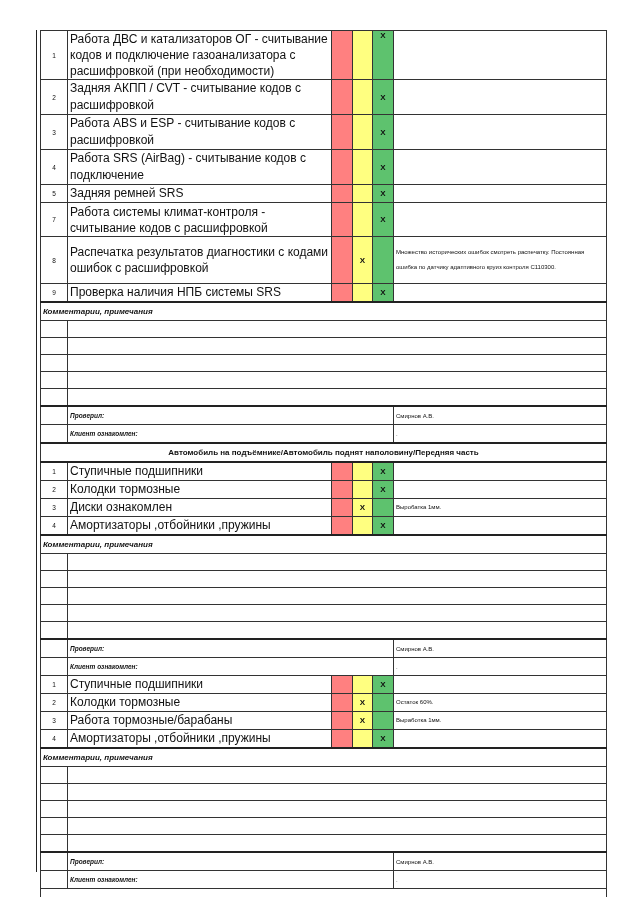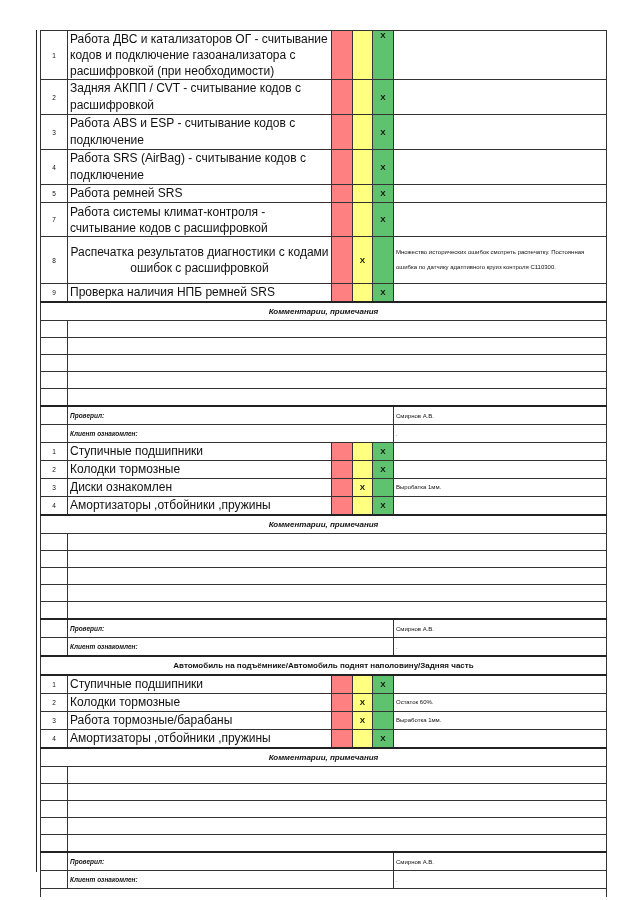--- a/index.html
+++ b/index.html
@@ -10,21 +10,21 @@
   table { border-collapse: collapse; width: 566px; table-layout: fixed; }
   td { border: 1px solid #333; padding: 0 2px; font-size: 8px; vertical-align: middle; height: 17px; overflow: hidden; }
   td.num { text-align: center; font-size: 6.5px; width: 24px; }
   td.item { font-size: 12px; line-height: 17px; }
   td.red { background: #ff8080; padding: 0; }
   td.yellow { background: #ffff80; padding: 0; }
   td.green { background: #5ec26e; padding: 0; }
   td.mark { text-align: center; font-weight: bold; font-size: 8px; }
   td.note { font-size: 6px; line-height: 15px; }
   td.sec-header { text-align: center; font-weight: bold; font-size: 8px; border-top: 2px solid #222; border-bottom: 2px solid #222; }
-  td.comment-header { text-align: center; font-weight: bold; font-style: italic; font-size: 8px; border-top: 2px solid #222; }
+  td.comment-header { text-align: left; font-weight: bold; font-style: italic; font-size: 8px; border-top: 2px solid #222; }
   td.sig-label { font-weight: bold; font-style: italic; font-size: 6.5px; }
   td.sig-val { font-size: 6px; }
   td.blank { height: 16px; }
   tr.tall1 td { height: 48px; }
   tr.tall7 td { height: 33px; }
   tr.tall8 td { height: 46px; }
   .xpos-top { vertical-align: top; padding-top: 3px; }
   tr.sig-first td { border-top: 2px solid #222; }
   .tail { height: 8px; }
   .tail td { border-bottom: none; }
@@ -56,61 +56,61 @@
         <tr>
           <td class="num">2</td>
           <td class="item">Задняя АКПП / CVT - считывание кодов с расшифровкой</td>
           <td class="red mark"></td>
           <td class="yellow mark"></td>
           <td class="green mark">X</td>
           <td class="note"></td>
         </tr>
         <tr>
           <td class="num">3</td>
-          <td class="item">Работа ABS и ESP - считывание кодов с подключение</td>
+          <td class="item">Работа ABS и ESP - считывание кодов с расшифровкой</td>
           <td class="red mark"></td>
           <td class="yellow mark"></td>
           <td class="green mark">X</td>
           <td class="note"></td>
         </tr>
         <tr>
           <td class="num">4</td>
           <td class="item">Работа SRS (AirBag) - считывание кодов с подключение</td>
           <td class="red mark"></td>
           <td class="yellow mark"></td>
           <td class="green mark">X</td>
           <td class="note"></td>
         </tr>
         <tr>
           <td class="num">5</td>
-          <td class="item">Работа ремней SRS</td>
+          <td class="item">Задняя ремней SRS</td>
           <td class="red mark"></td>
           <td class="yellow mark"></td>
           <td class="green mark">X</td>
           <td class="note"></td>
         </tr>
         <tr class="tall7">
           <td class="num">7</td>
           <td class="item" style="line-height: 16px;">Работа системы климат-контроля - считывание кодов с расшифровкой</td>
           <td class="red mark"></td>
           <td class="yellow mark"></td>
           <td class="green mark">X</td>
           <td class="note"></td>
         </tr>
         <tr class="tall8">
           <td class="num">8</td>
-          <td class="item" style="line-height: 16px; text-align: center;">Распечатка результатов диагностики с кодами ошибок с расшифровкой</td>
+          <td class="item" style="line-height: 16px;">Распечатка результатов диагностики с кодами ошибок с расшифровкой</td>
           <td class="red mark"></td>
           <td class="yellow mark">X</td>
           <td class="green mark"></td>
           <td class="note">Множество исторических ошибок смотреть распечатку. Постоянная ошибка по датчику адаптивного круиз контроля C110300.</td>
         </tr>
         <tr>
           <td class="num">9</td>
-          <td class="item">Проверка наличия НПБ ремней SRS</td>
+          <td class="item">Проверка наличия НПБ системы SRS</td>
           <td class="red mark"></td>
           <td class="yellow mark"></td>
           <td class="green mark">X</td>
           <td class="note"></td>
         </tr>
         <tr>
           <td class="comment-header" colspan="6">Комментарии, примечания</td>
         </tr>
         <tr>
           <td class="blank"></td>
@@ -136,20 +136,23 @@
           <td></td>
           <td class="sig-label" colspan="4">Проверил:</td>
           <td class="sig-val">Смирнов А.В.</td>
         </tr>
         <tr>
           <td></td>
           <td class="sig-label" colspan="4">Клиент ознакомлен:</td>
           <td class="sig-val">.</td>
         </tr>
         <tr>
+          <td class="sec-header" colspan="6">Автомобиль на подъёмнике/Автомобиль поднят наполовину/Передняя часть</td>
+        </tr>
+        <tr>
           <td class="num">1</td>
           <td class="item">Ступичные подшипники</td>
           <td class="red mark"></td>
           <td class="yellow mark"></td>
           <td class="green mark">X</td>
           <td class="note"></td>
         </tr>
         <tr>
           <td class="num">2</td>
           <td class="item">Колодки тормозные</td>
@@ -199,23 +202,20 @@
         </tr>
         <tr class="sig-first">
           <td></td>
           <td class="sig-label" colspan="4">Проверил:</td>
           <td class="sig-val">Смирнов А.В.</td>
         </tr>
         <tr>
           <td></td>
           <td class="sig-label" colspan="4">Клиент ознакомлен:</td>
           <td class="sig-val">.</td>
-        </tr>
-        <tr>
-          <td class="sec-header" colspan="6">Автомобиль на подъёмнике/Автомобиль поднят наполовину/Задняя часть</td>
         </tr>
         <tr>
           <td class="num">1</td>
           <td class="item">Ступичные подшипники</td>
           <td class="red mark"></td>
           <td class="yellow mark"></td>
           <td class="green mark">X</td>
           <td class="note"></td>
         </tr>
         <tr>

